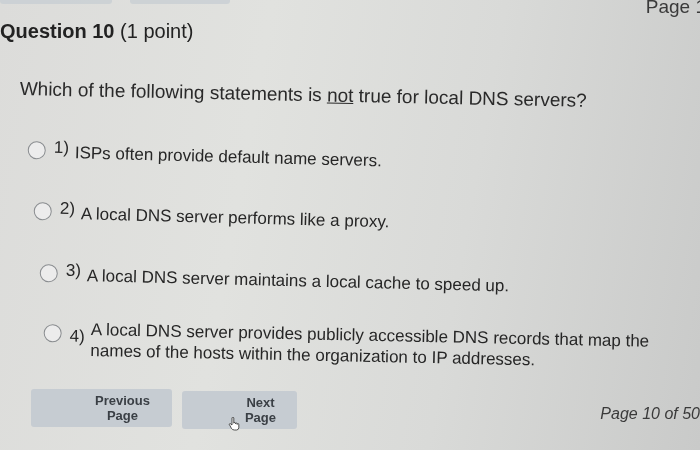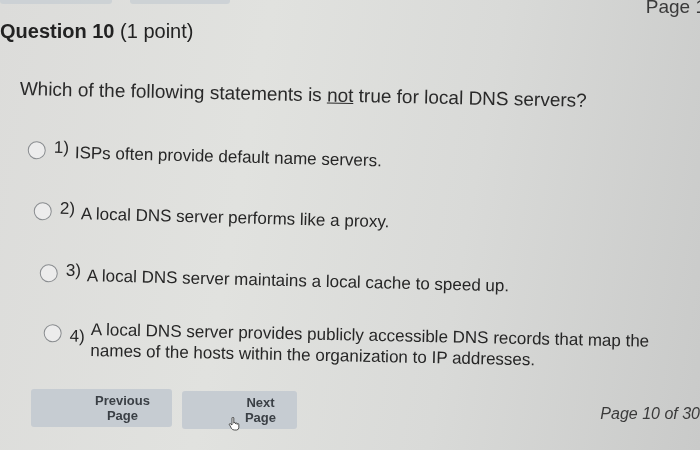--- a/index.html
+++ b/index.html
@@ -156,13 +156,13 @@
   </span>
 </div>
 
 <button class="nav-btn" style="left:31px;top:389px;width:141px;">Previous Page</button>
 <button class="nav-btn" style="left:182px;top:391px;width:115px;">Next Page</button>
 
 <svg class="cursor-icon" viewBox="0 0 12 14">
   <path d="M4 1 L4 8 L2.5 6.8 Q1.5 6.3 1.2 7.2 L3.5 11.5 Q4.5 13 6.5 13 L8.5 13 Q10.5 13 10.8 10.8 L10.8 7.5 Q10.8 6.6 10 6.6 Q9.3 6.6 9.2 7.4 L9.2 6.8 Q9 6 8.3 6 Q7.6 6 7.5 6.8 L7.5 6.2 Q7.3 5.5 6.6 5.5 Q5.9 5.5 5.8 6.2 L5.8 1 Q5.7 0.2 4.9 0.2 Q4.1 0.2 4 1 Z" fill="#ffffff" stroke="#2a2a2a" stroke-width="0.8"></path>
 </svg>
 
-<div class="page-count">Page 10 of 30</div>
+<div class="page-count">Page 10 of 50</div>
 
 </body></html>

